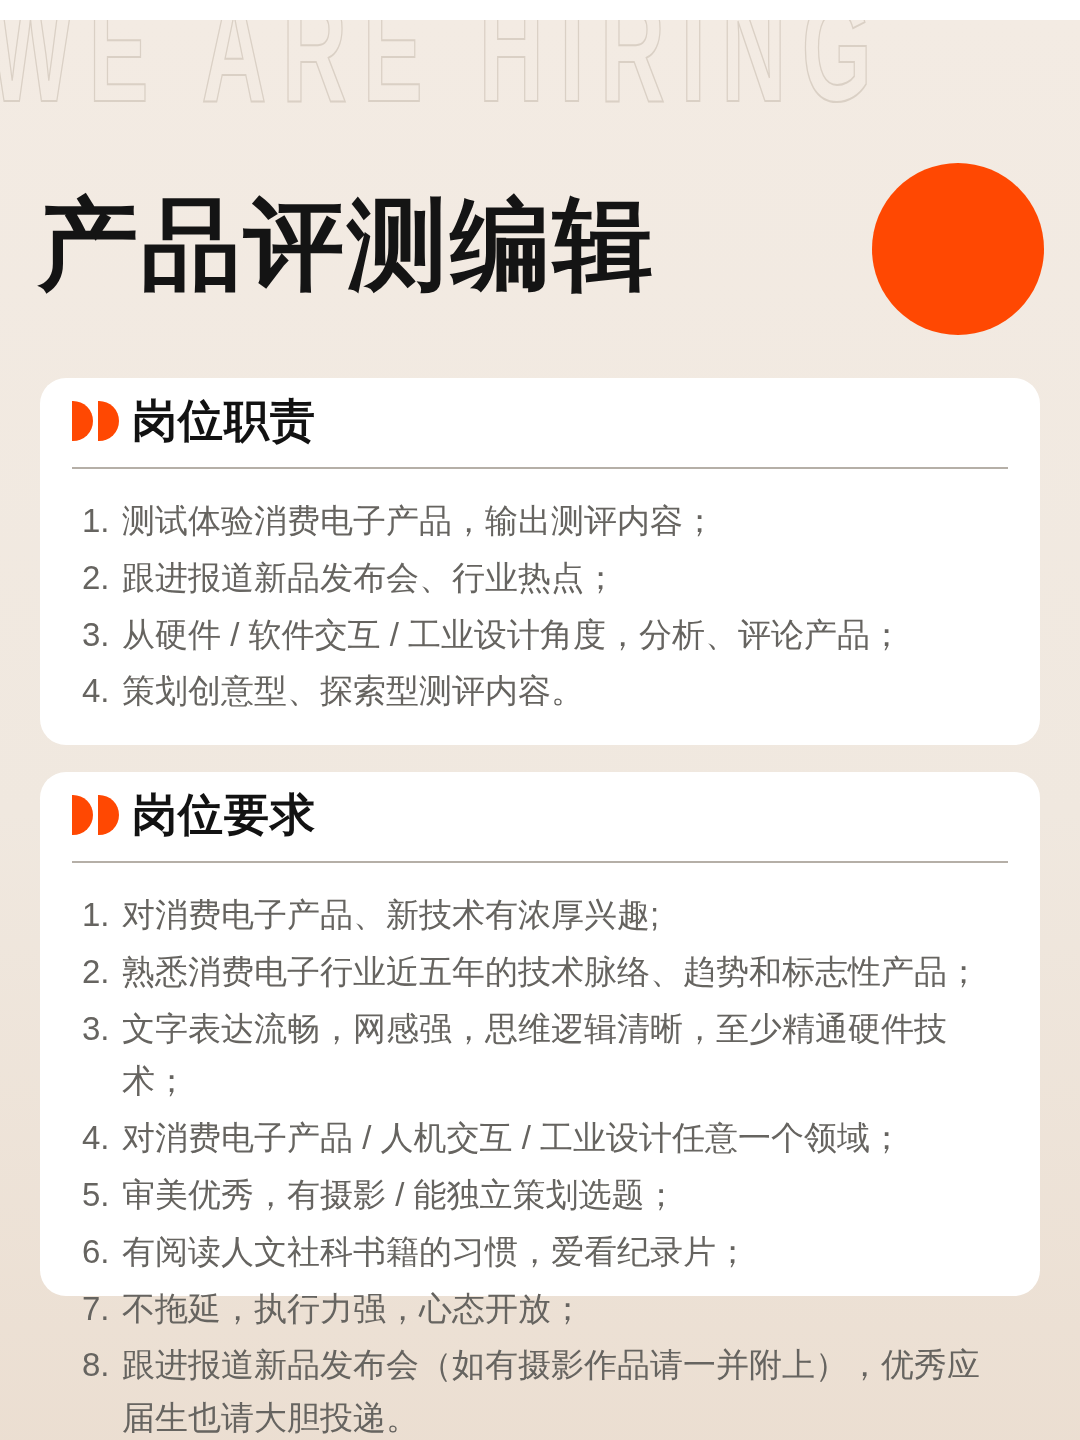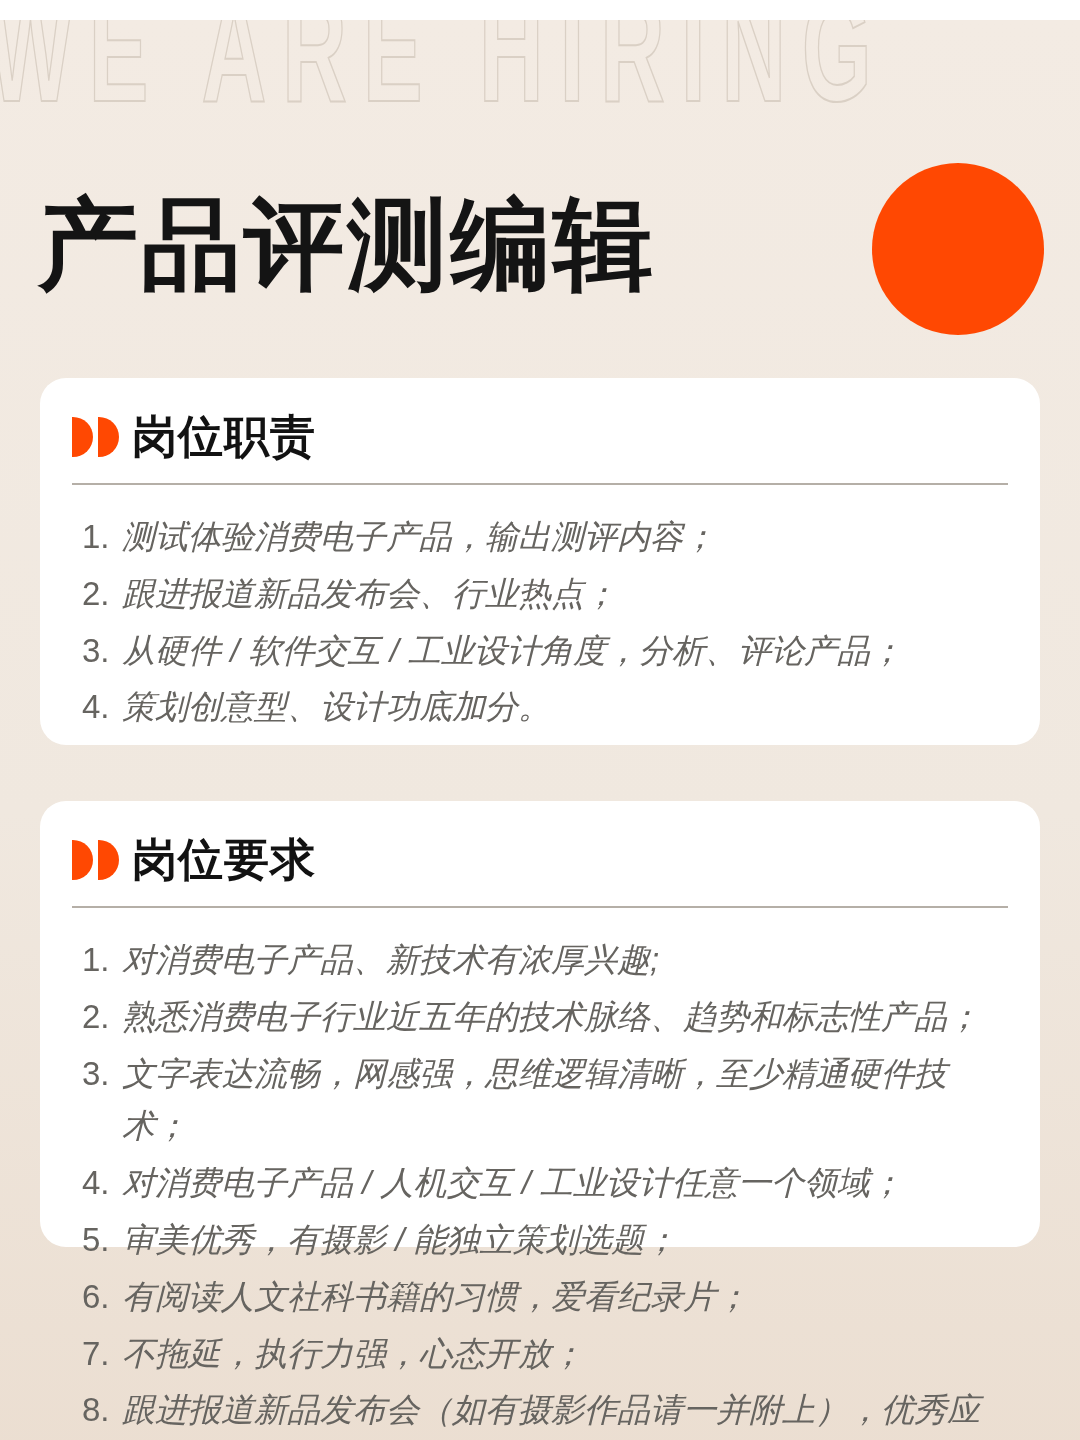--- a/index.html
+++ b/index.html
@@ -36,30 +36,30 @@
   }
   .circle{
     position:absolute;left:872px;top:143px;width:172px;height:172px;
     border-radius:50%;background:var(--accent);
   }
   .card{
     position:absolute;left:40px;width:1000px;box-sizing:border-box;
     background:var(--card);border-radius:26px;padding:0 32px;
   }
   .card-responsibilities{top:358px;height:367px;}
-  .card-requirements{top:781px;height:446px;}
-  .card-header{display:flex;align-items:center;gap:13px;padding-top:36px;text-align:center;}
+  .card-requirements{top:752px;height:524px;}
+  .card-header{display:flex;align-items:center;gap:13px;padding-top:20px;text-align:center;}
   .bullet{display:flex;gap:5px;flex:0 0 auto;}
   .bullet i{display:block;width:21px;height:40px;background:var(--accent);border-radius:0 21px 21px 0;}
   .card-header h2{margin:0;font-size:45px;line-height:1;font-weight:800;color:#121212;letter-spacing:1px;}
   .divider{border:none;border-top:2px solid var(--divider);margin:24px 0 0;height:0;}
   .list{list-style:none;margin:26px 0 0;padding:0 0 0 10px;}
   .item{display:flex;align-items:flex-start;margin:0 0 4px;font-size:33px;line-height:1.6;color:var(--body-text);}
   .item .num{flex:0 0 40px;}
-  .item .txt{flex:1;font-style:italic;}
+  .item .txt{flex:1;}
 </style>
 </head>
 <body>
 
 <div class="poster">
 
   <h1 class="watermark">WE ARE HIRING</h1>
 
   <h1 class="title">产品评测编辑</h1>
 
@@ -82,21 +82,21 @@
       <li class="item">
         <span class="num">2.</span>
         <span class="txt">跟进报道新品发布会、行业热点；</span>
       </li>
       <li class="item">
         <span class="num">3.</span>
         <span class="txt">从硬件 / 软件交互 / 工业设计角度，分析、评论产品；</span>
       </li>
       <li class="item">
         <span class="num">4.</span>
-        <span class="txt">策划创意型、设计功底加分。</span>
+        <span class="txt">策划创意型、探索型测评内容。</span>
       </li>
     </ul>
   </section>
 
   <section class="card card-requirements">
     <div class="card-header">
       <span class="bullet">
           <i></i>
           <i></i>
         </span>

